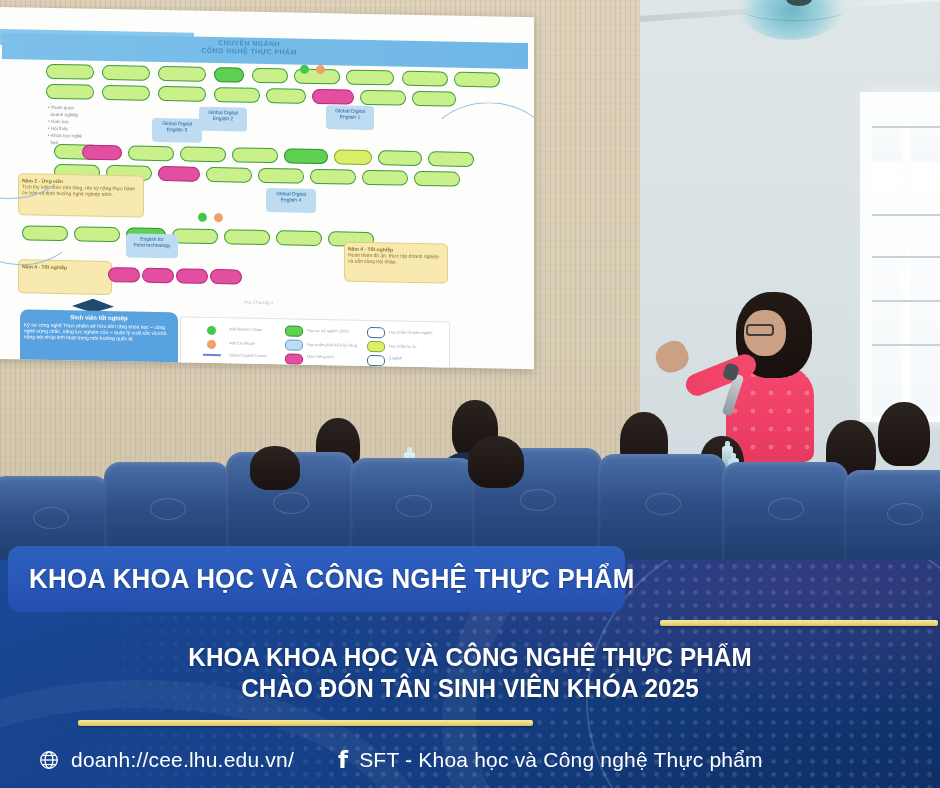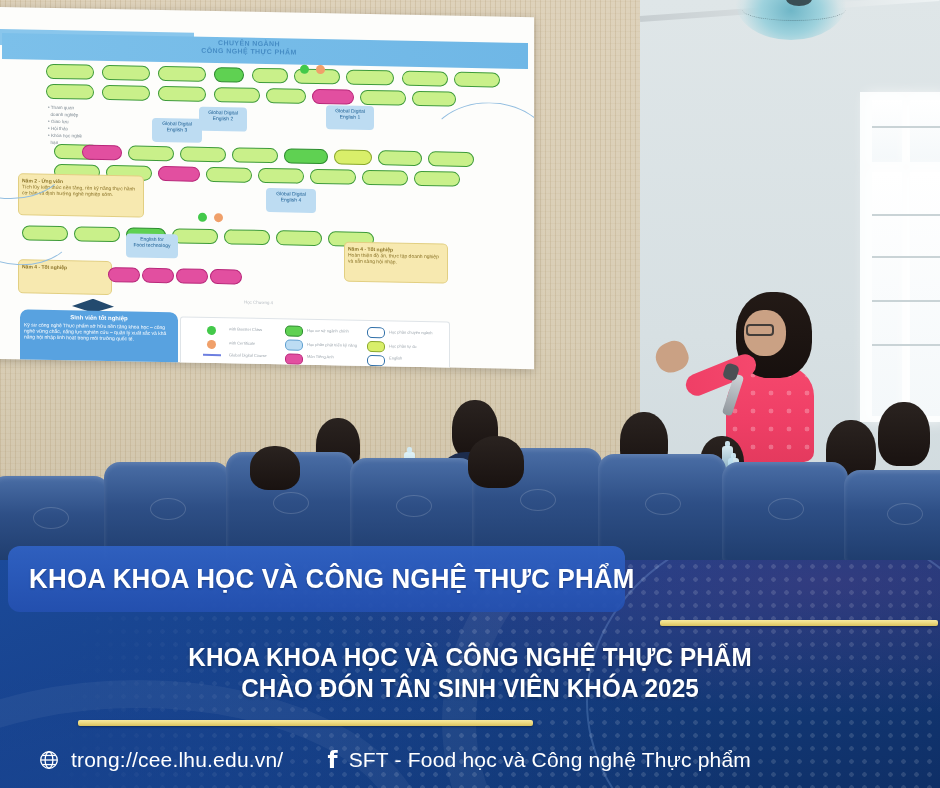--- a/index.html
+++ b/index.html
@@ -395,22 +395,22 @@
     <div class="c-item">
       <span class="ico">
         <svg width="22" height="22" viewBox="0 0 24 24" fill="none" stroke="#ffffff" stroke-width="1.4">
           <circle cx="12" cy="12" r="9"></circle>
           <ellipse cx="12" cy="12" rx="4.2" ry="9"></ellipse>
           <line x1="3" y1="12" x2="21" y2="12"></line>
           <line x1="4.6" y1="7" x2="19.4" y2="7"></line>
           <line x1="4.6" y1="17" x2="19.4" y2="17"></line>
         </svg>
       </span>
-      <span class="txt">trong://cee.lhu.edu.vn/</span>
+      <span class="txt">doanh://cee.lhu.edu.vn/</span>
     </div>
     <div class="gap"></div>
     <div class="c-item">
       <span class="ico fb-f">f</span>
-      <span class="txt">SFT - Food học và Công nghệ Thực phẩm</span>
+      <span class="txt">SFT - Khoa học và Công nghệ Thực phẩm</span>
     </div>
   </div>
 
 </div>
 
 </body></html>

